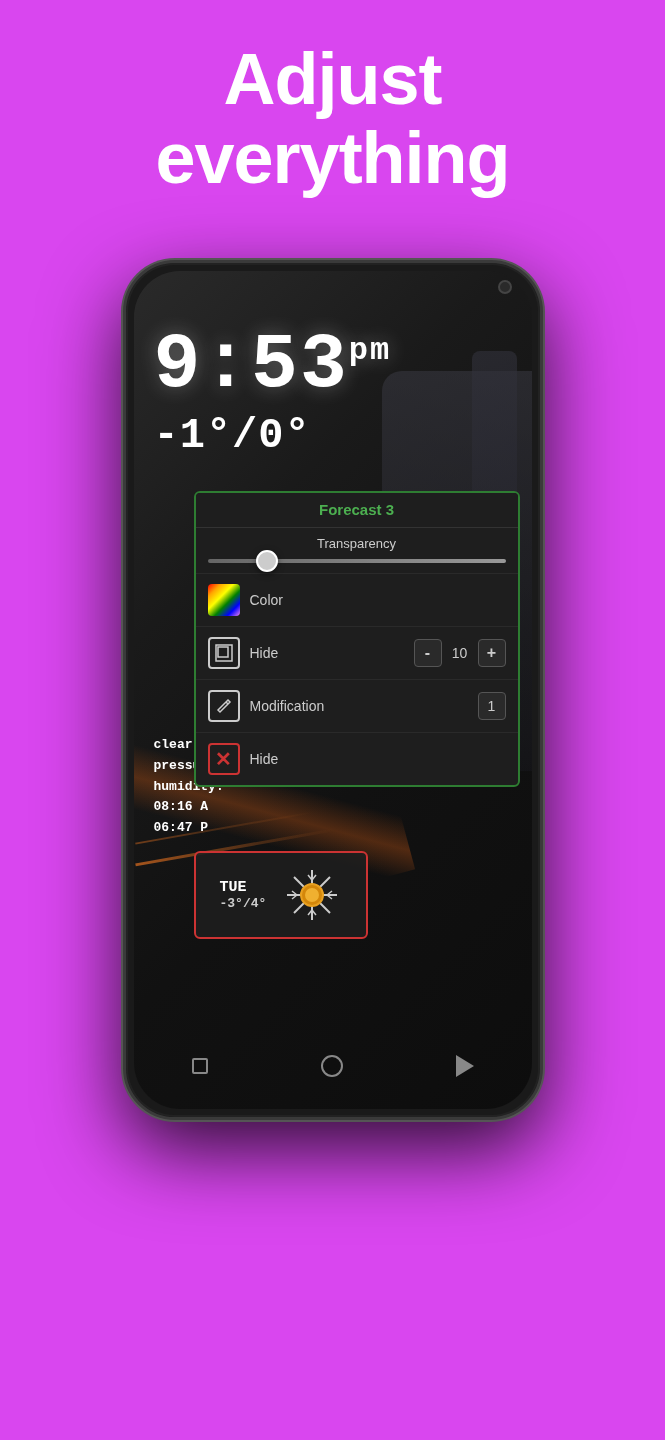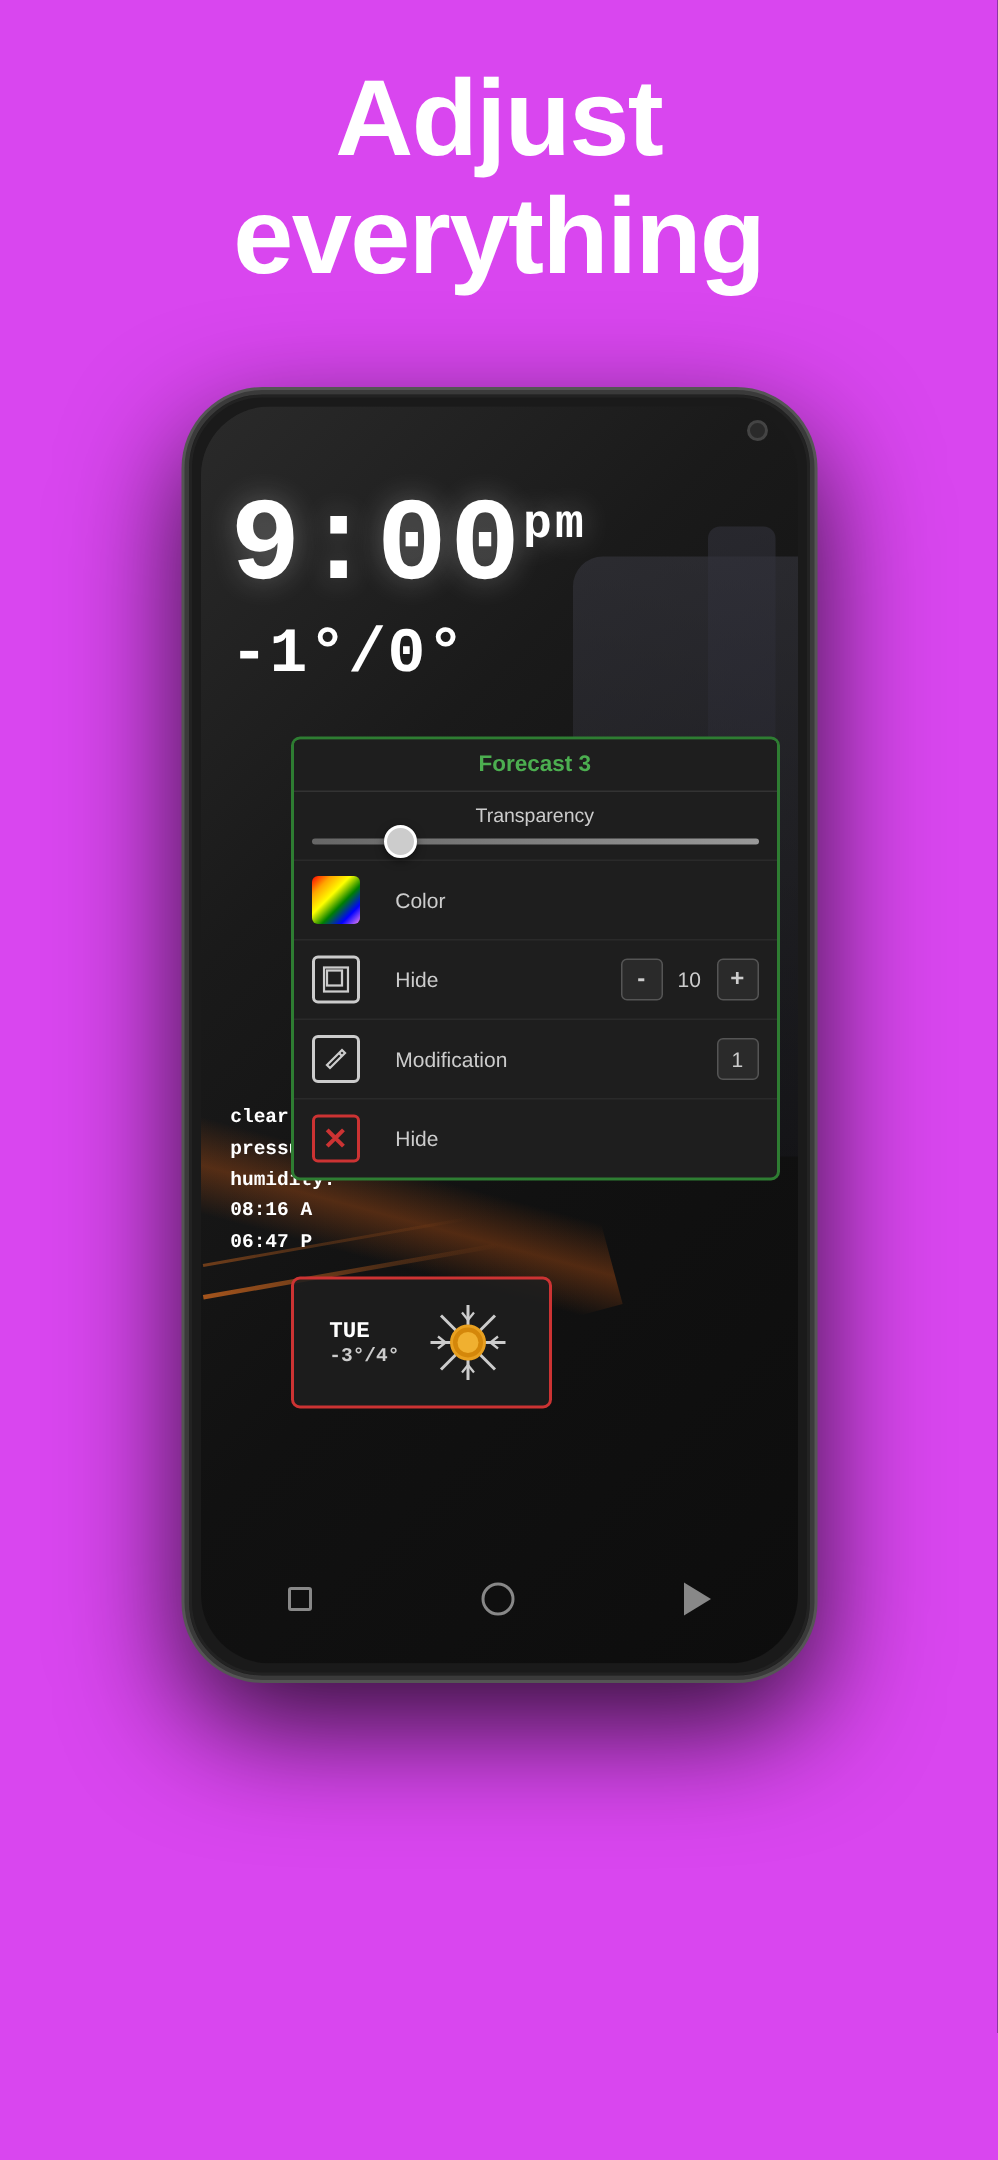--- a/index.html
+++ b/index.html
@@ -189,21 +189,21 @@
       color: #4caf50;
       font-size: 15px;
       font-weight: bold;
     }
 
     .popup-row {
       display: flex;
       align-items: center;
       padding: 10px 12px;
       border-bottom: 1px solid #2a2a2a;
-      gap: 24px;
+      gap: 10px;
       min-height: 52px;
     }
 
     .popup-row:last-child {
       border-bottom: none;
     }
 
     
     .transparency-section {
       padding: 8px 12px 10px;
@@ -513,21 +513,21 @@
           <div class="car-line-1"></div>
           <div class="car-line-2"></div>
         </div>
 
         <div class="screen-top-bar">
           <div class="camera-circle"></div>
         </div>
 
         <div class="clock-area">
           <div class="clock-time">
-            <span>9:00</span><span class="clock-pm">pm</span>
+            <span>9:53</span><span class="clock-pm">pm</span>
           </div>
           <div class="clock-temp">-1°/0°</div>
         </div>
 
         <div class="weather-info">
           <div>clear sky</div>
           <div>pressure: 7</div>
           <div>humidity:</div>
           <div>08:16 A</div>
           <div>06:47 P</div>

